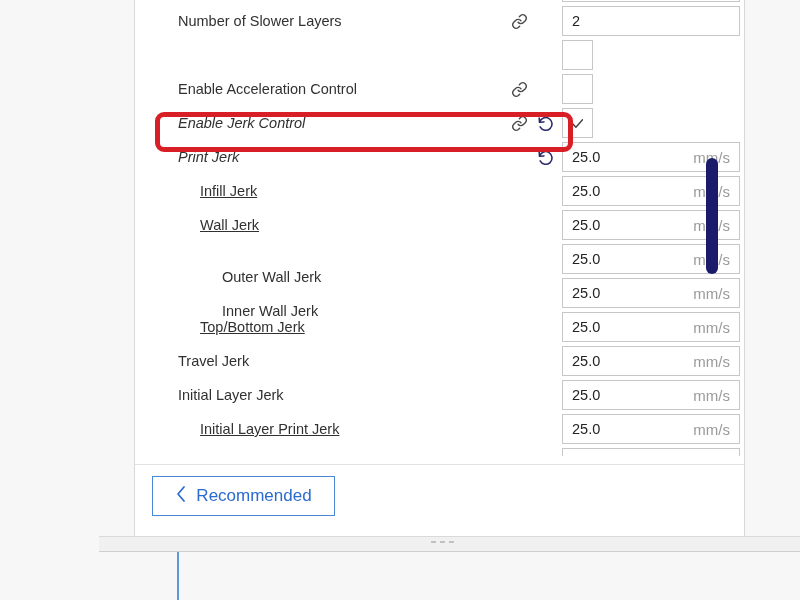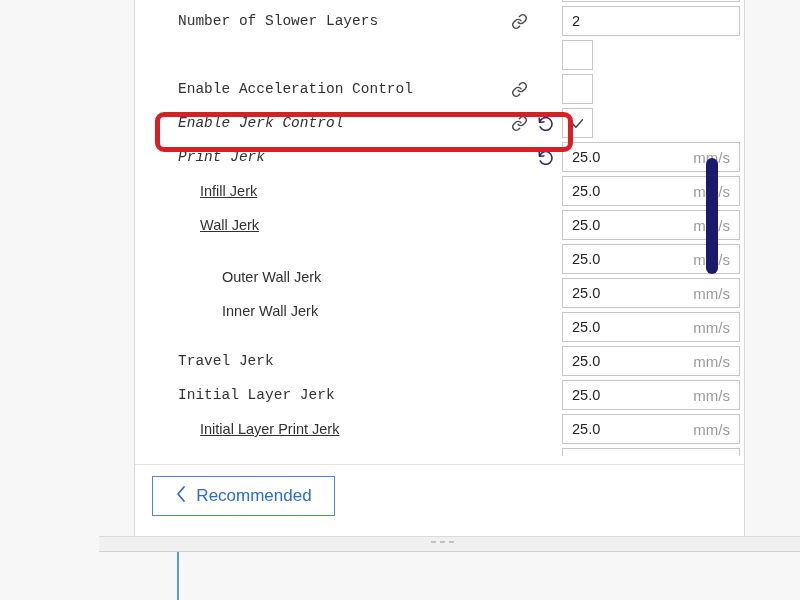--- a/index.html
+++ b/index.html
@@ -66,21 +66,21 @@
   .row-label {
     font-size: 14.5px;
     color: #313131;
     white-space: nowrap;
     flex: 0 0 auto;
   }
   .row-label.italic {
     font-style: italic;
   }
 
-  .indent-0 { padding-left: 43px; font-family: Liberation Mono, monospace; }
+  .indent-0 { padding-left: 43px; }
   .indent-1 { padding-left: 65px; text-decoration: underline; }
   .indent-2 { padding-left: 87px; margin-top: 36px; }
 
   .row-spacer { flex: 1 1 auto; }
 
   .icon-slot {
     width: 26px;
     height: 26px;
     display: flex;
     align-items: center;
@@ -396,20 +396,21 @@
           <span class="icon-slot"></span>
           <span class="icon-slot"></span>
           <span class="value-slot">
             <span class="value-field">
               <span class="value-number">25.0</span>
               <span class="value-unit">mm/s</span>
             </span>
           </span>
         </div>
         <div class="setting-row">
+          <span class="row-label indent-1">Top/Bottom Jerk</span>
           <span class="row-spacer"></span>
           <span class="icon-slot"></span>
           <span class="icon-slot"></span>
           <span class="value-slot">
             <span class="value-field">
               <span class="value-number">25.0</span>
               <span class="value-unit">mm/s</span>
             </span>
           </span>
         </div>

